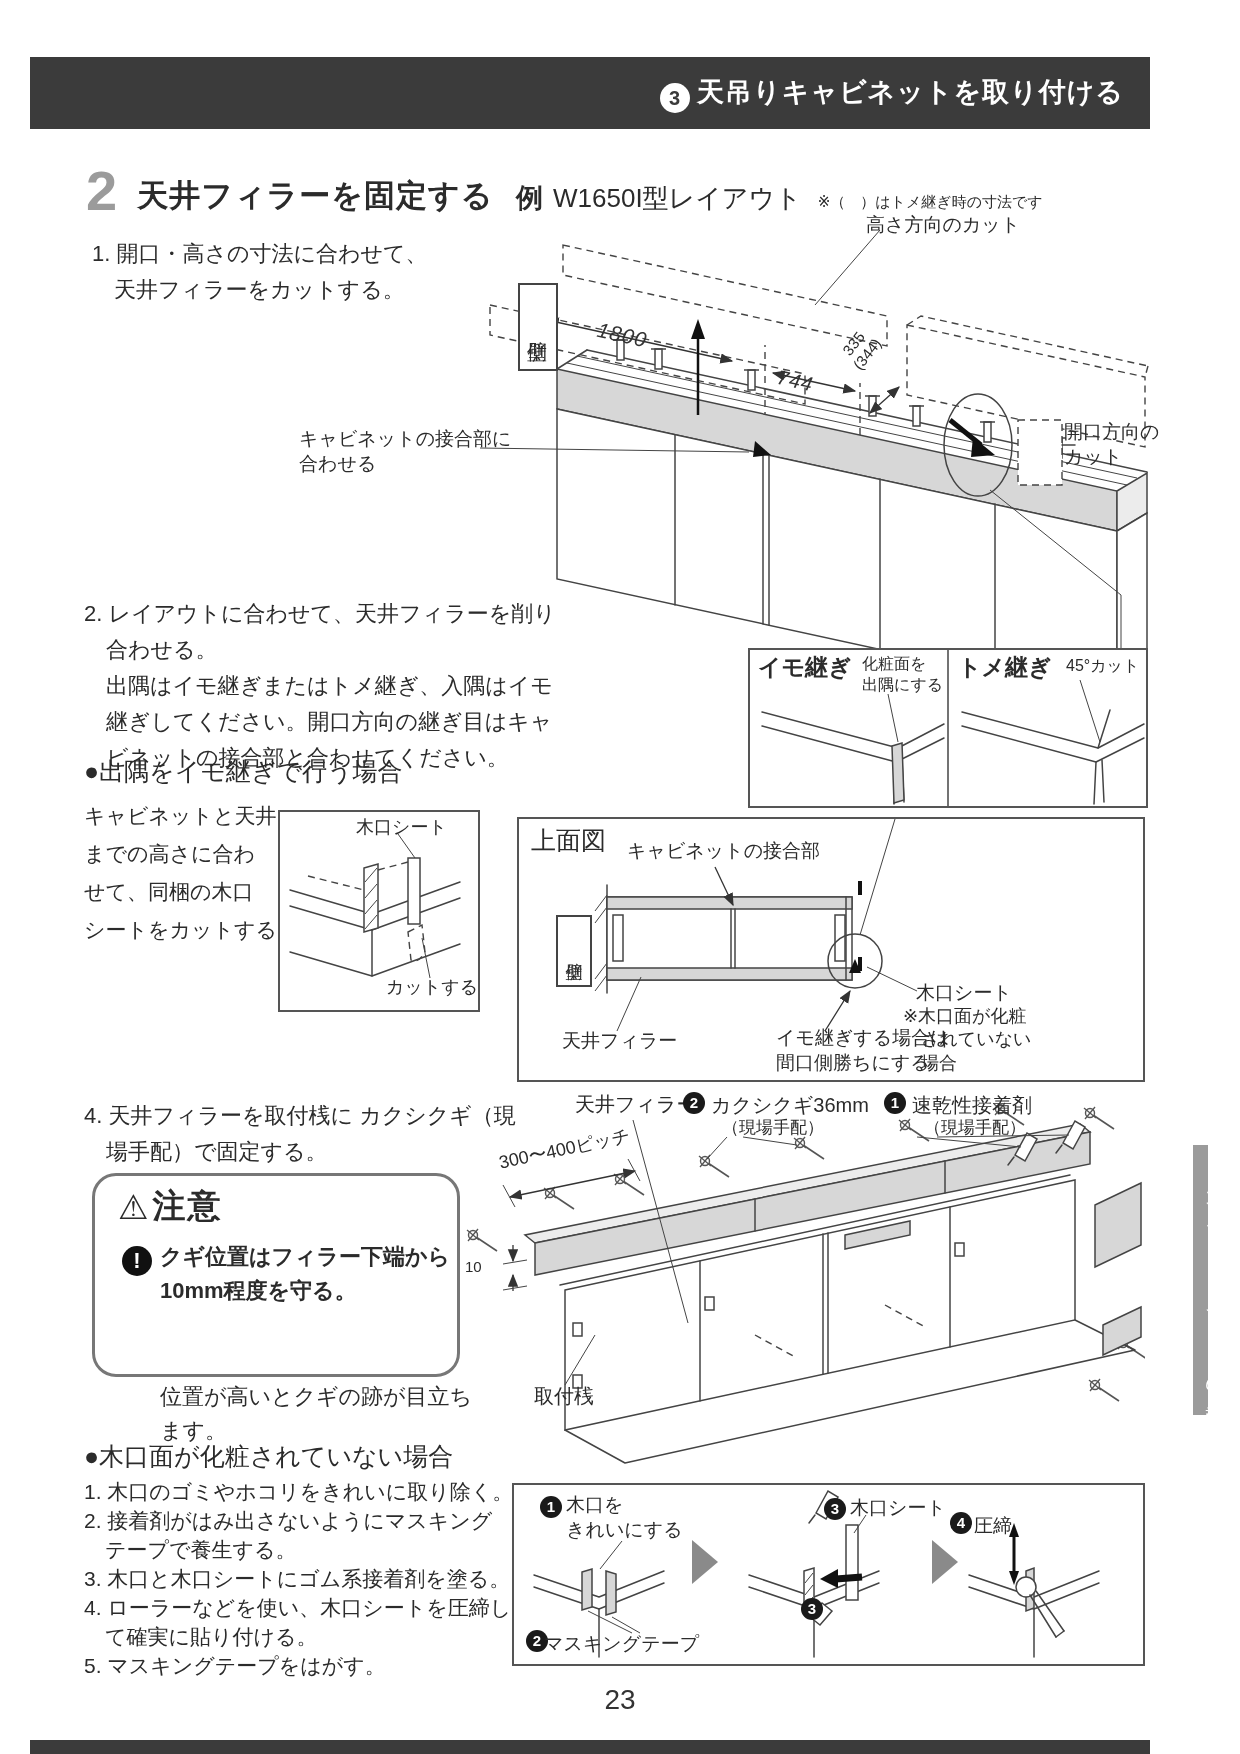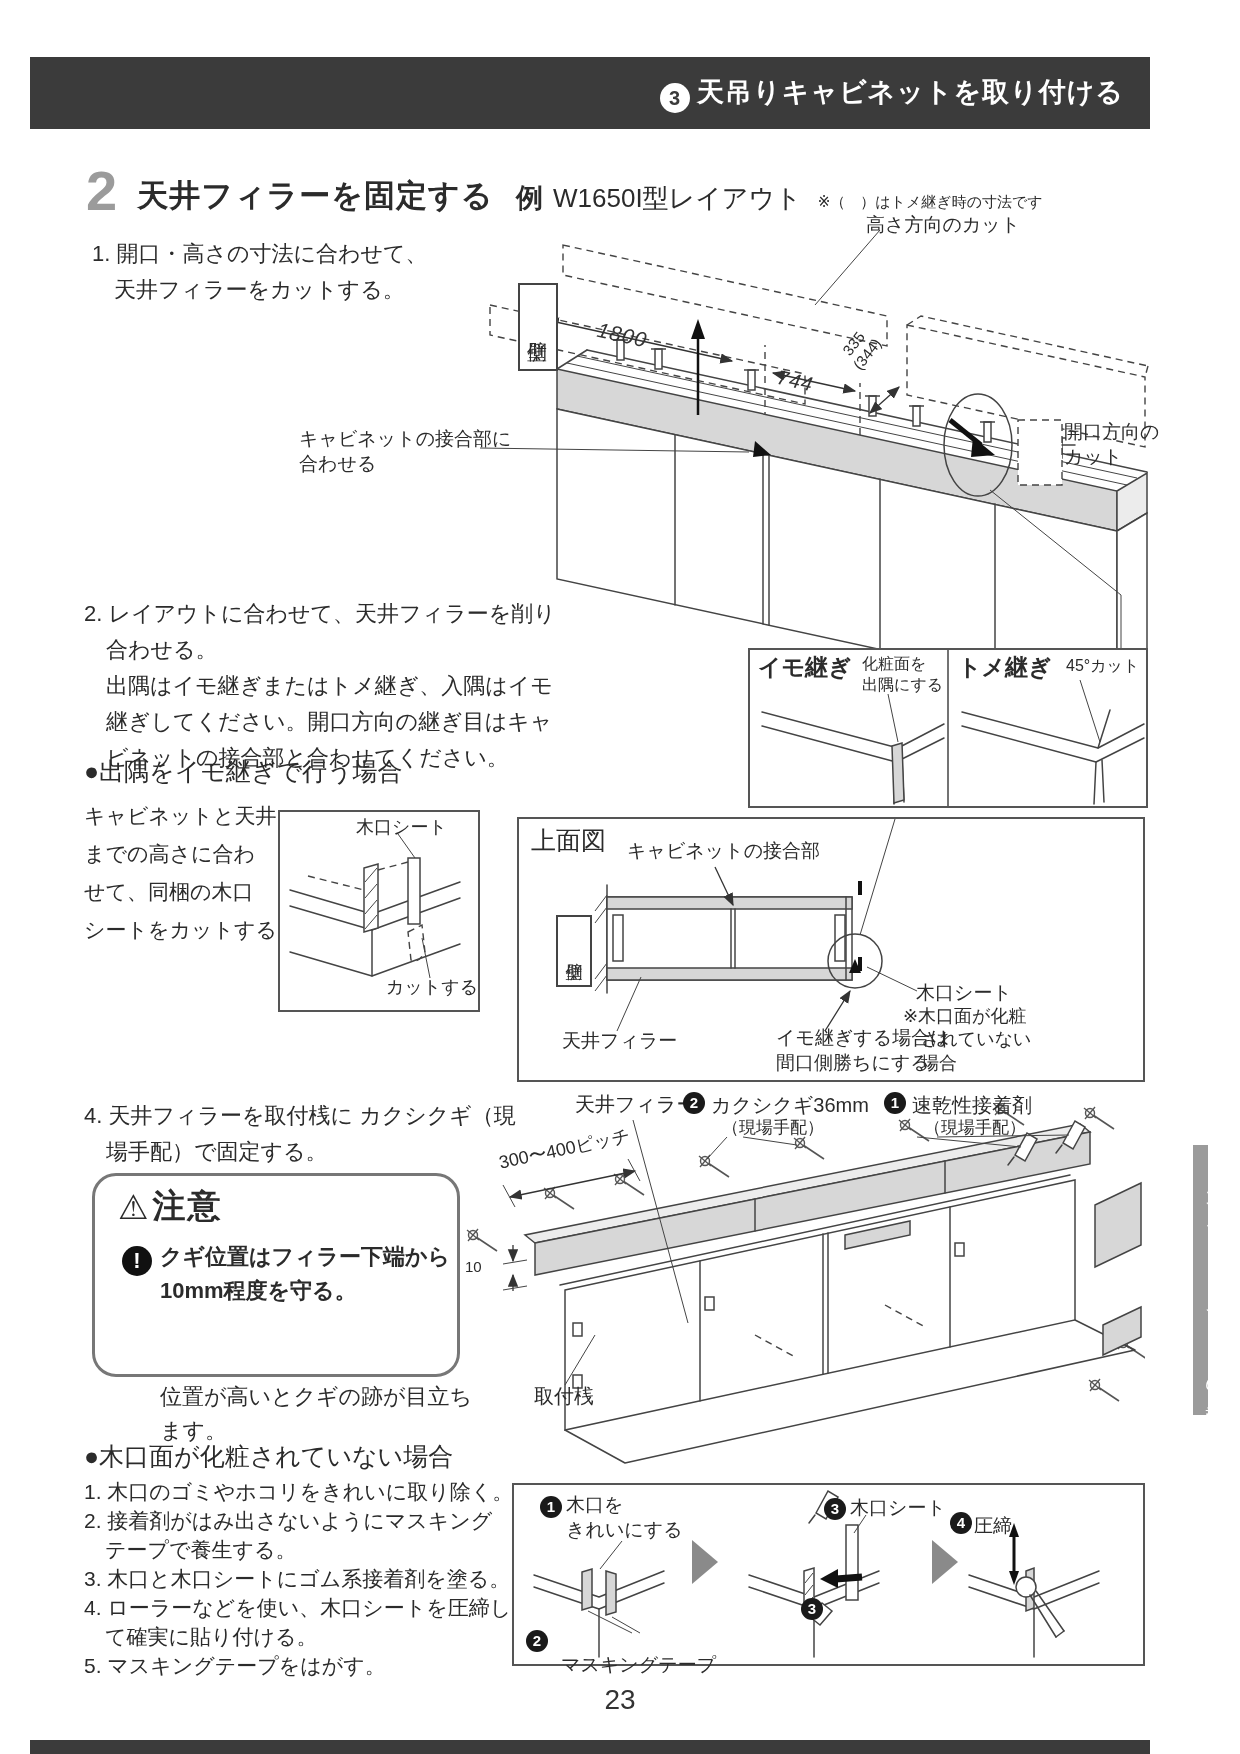--- a/index.html
+++ b/index.html
@@ -414,21 +414,21 @@
       <line class="ln" x1="542" y1="152" x2="550" y2="146"></line>
       <line x1="500" y1="48" x2="500" y2="90" stroke="#111" stroke-width="3"></line>
       <polygon class="blk" points="495,52 505,52 500,38"></polygon>
       <polygon class="blk" points="495,86 505,86 500,100"></polygon>
     </svg>
   </div>
   <span class="abs badge" style="left:540px;top:1496px;">1</span>
   <div class="abs lbl pre" style="left:566px;top:1493px;">木口を
 きれいにする</div>
   <span class="abs badge" style="left:526px;top:1630px;">2</span>
-  <div class="abs lbl" style="left:561px;top:1632px;margin-top:21px;">マスキングテープ</div>
+  <div class="abs lbl" style="left:544px;top:1632px;">マスキングテープ</div>
   <span class="abs badge" style="left:824px;top:1498px;">3</span>
   <div class="abs lbl" style="left:850px;top:1496px;">木口シート</div>
   <span class="abs badge" style="left:801px;top:1598px;">3</span>
   <span class="abs badge" style="left:950px;top:1512px;">4</span>
   <div class="abs lbl" style="left:974px;top:1514px;">圧締</div>
 
   <div class="abs" id="sideTab">天吊りキャビネットの設置</div>
 
   <div class="abs" id="pageNum">23</div>
   <div class="abs bar" id="bottomBar"></div>

